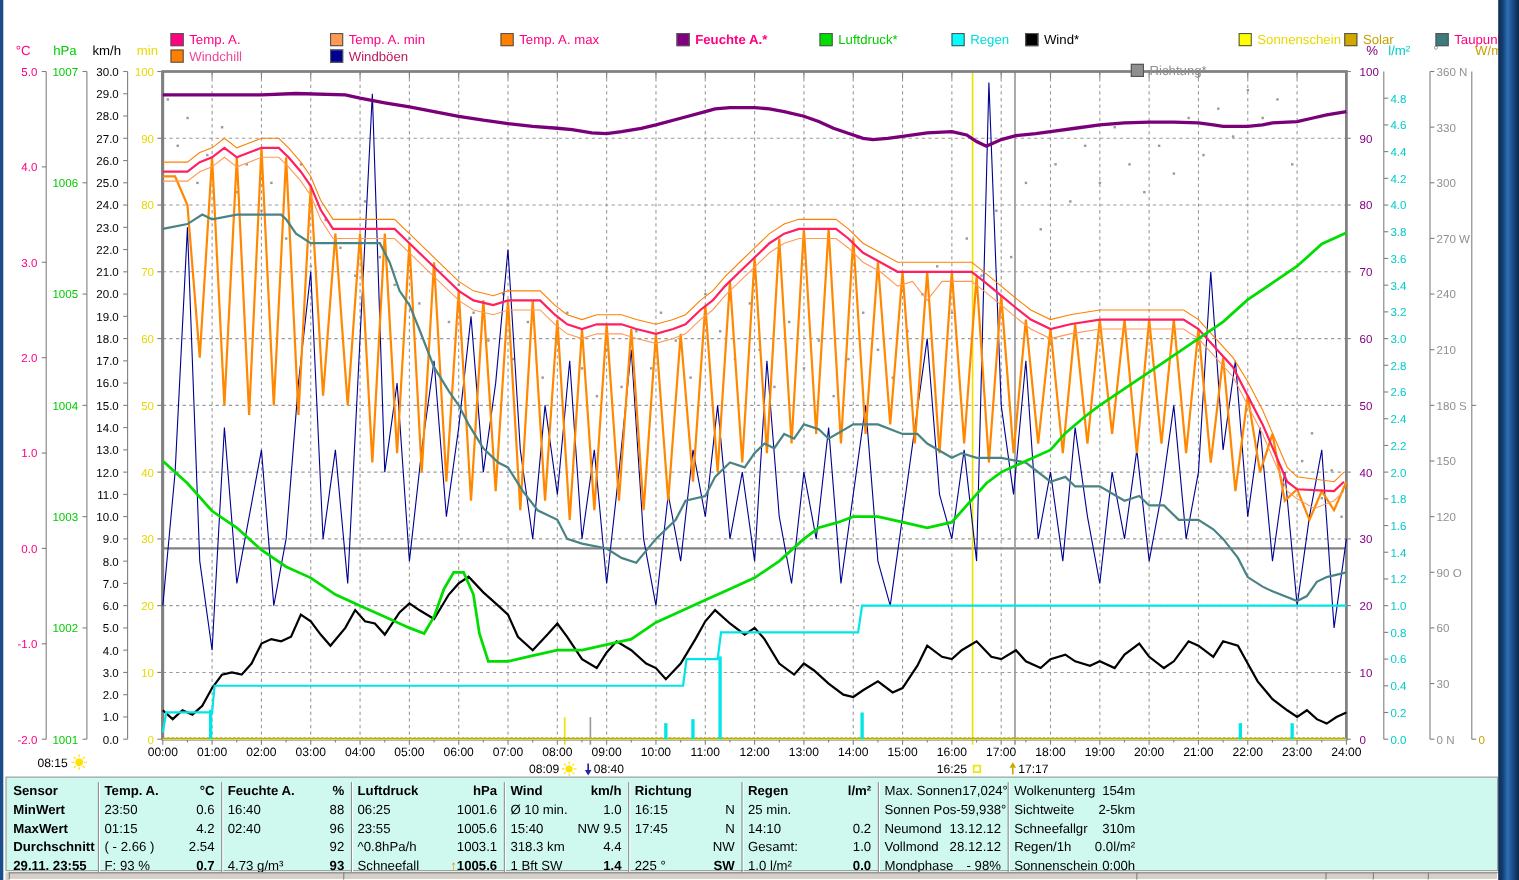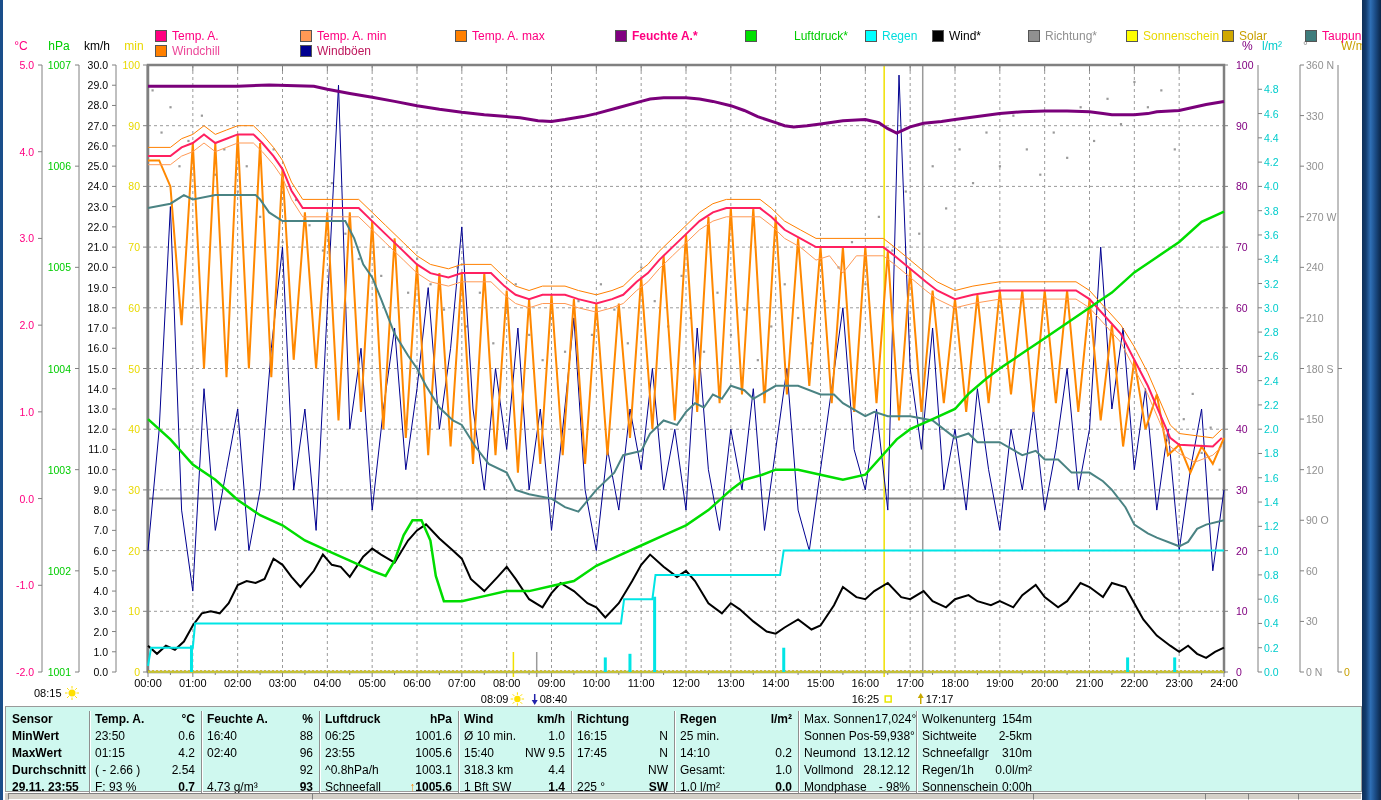--- a/index.html
+++ b/index.html
@@ -42,33 +42,33 @@
         <span style="color: rgb(255, 0, 128);">Temp. A. min</span>
       </span>
       <span class="leg" style="left: 455px;">
         <i style="background: rgb(255, 128, 0);"></i>
         <span style="color: rgb(255, 0, 128);">Temp. A. max</span>
       </span>
       <span class="leg" style="left: 615px; font-weight: bold;">
         <i style="background: rgb(128, 0, 128);"></i>
         <span style="color: rgb(255, 0, 128);">Feuchte A.*</span>
       </span>
-      <span class="leg" style="left: 745px; gap: 32px;">
+      <span class="leg" style="left: 745px;">
         <i style="background: rgb(0, 224, 0);"></i>
         <span style="color: rgb(0, 204, 0);">Luftdruck*</span>
       </span>
       <span class="leg" style="left: 865px;">
         <i style="background: rgb(0, 255, 255);"></i>
         <span style="color: rgb(0, 221, 221);">Regen</span>
       </span>
       <span class="leg" style="left: 932px;">
         <i style="background: rgb(0, 0, 0);"></i>
         <span style="color: rgb(0, 0, 0);">Wind*</span>
       </span>
-      <span class="leg" style="left: 1028px;">
+      <span class="leg" style="left: 1028px; margin-top: 28px;">
         <i style="background: rgb(144, 144, 144);"></i>
         <span style="color: rgb(144, 144, 144);">Richtung*</span>
       </span>
       <span class="leg" style="left: 1126px;">
         <i style="background: rgb(255, 255, 0);"></i>
         <span style="color: rgb(232, 216, 0);">Sonnenschein</span>
       </span>
       <span class="leg" style="left: 1222px;">
         <i style="background: rgb(208, 168, 0);"></i>
         <span style="color: rgb(200, 160, 0);">Solar</span>

